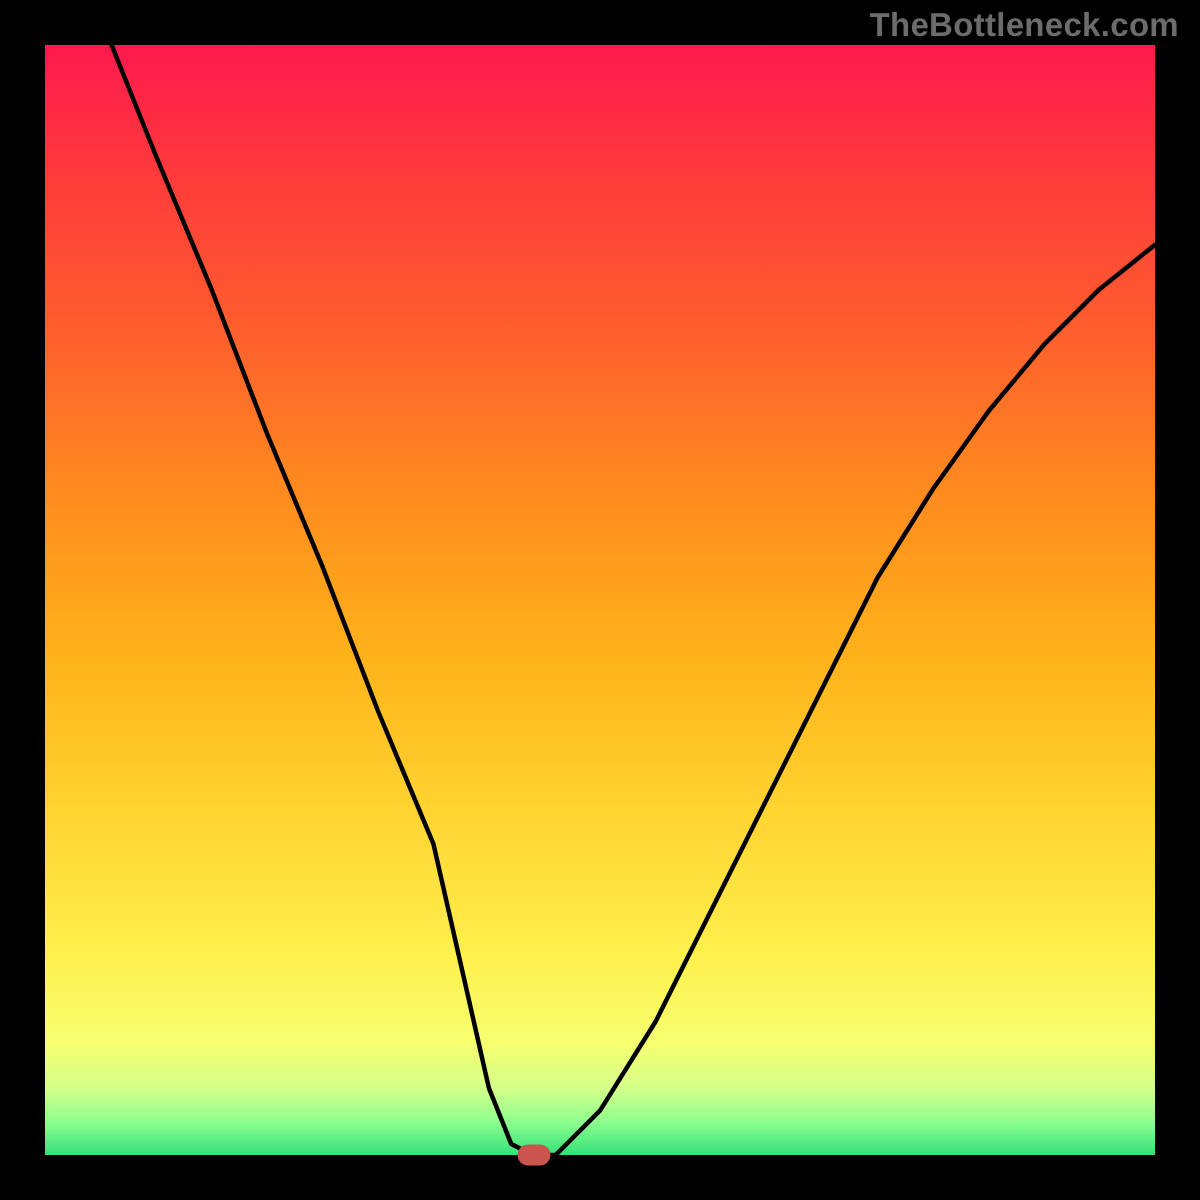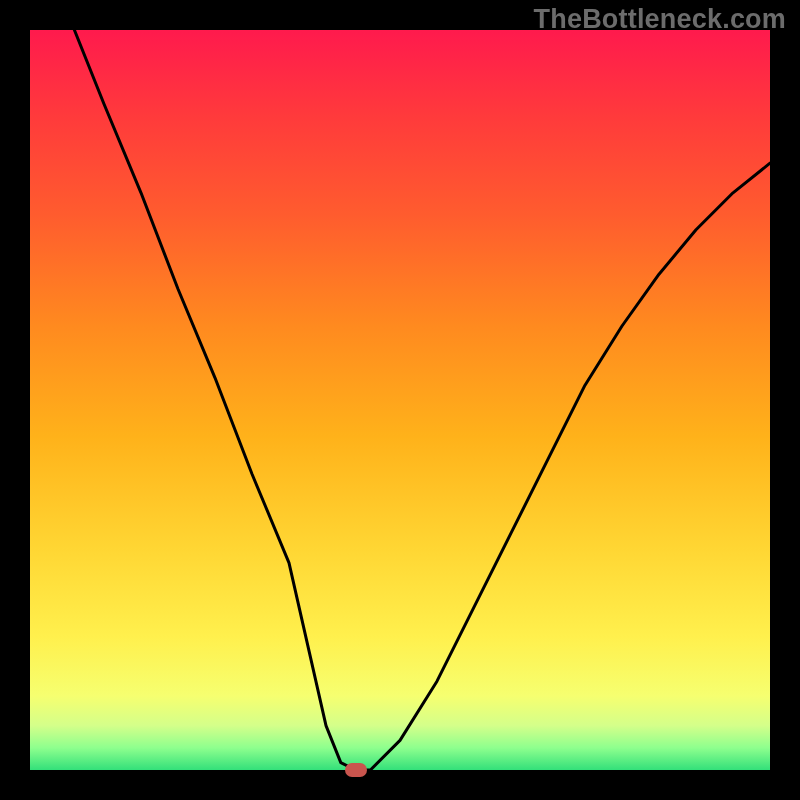--- a/index.html
+++ b/index.html
@@ -35,21 +35,21 @@
       #f6ff70 90%,
       #d4ff8a 94%,
       #8eff8e 97%,
       #33e07a 100%);
   }
   .watermark {
     position: absolute;
     top: 4px;
     right: 14px;
     font-family: Arial, Helvetica, sans-serif;
-    font-size: 27px;
+    font-size: 22px;
     font-weight: 600;
     color: #6c6c6c;
     letter-spacing: 0.2px;
   }
   .curve-svg {
     position: absolute;
     left: 0;
     top: 0;
     width: 740px;
     height: 740px;

